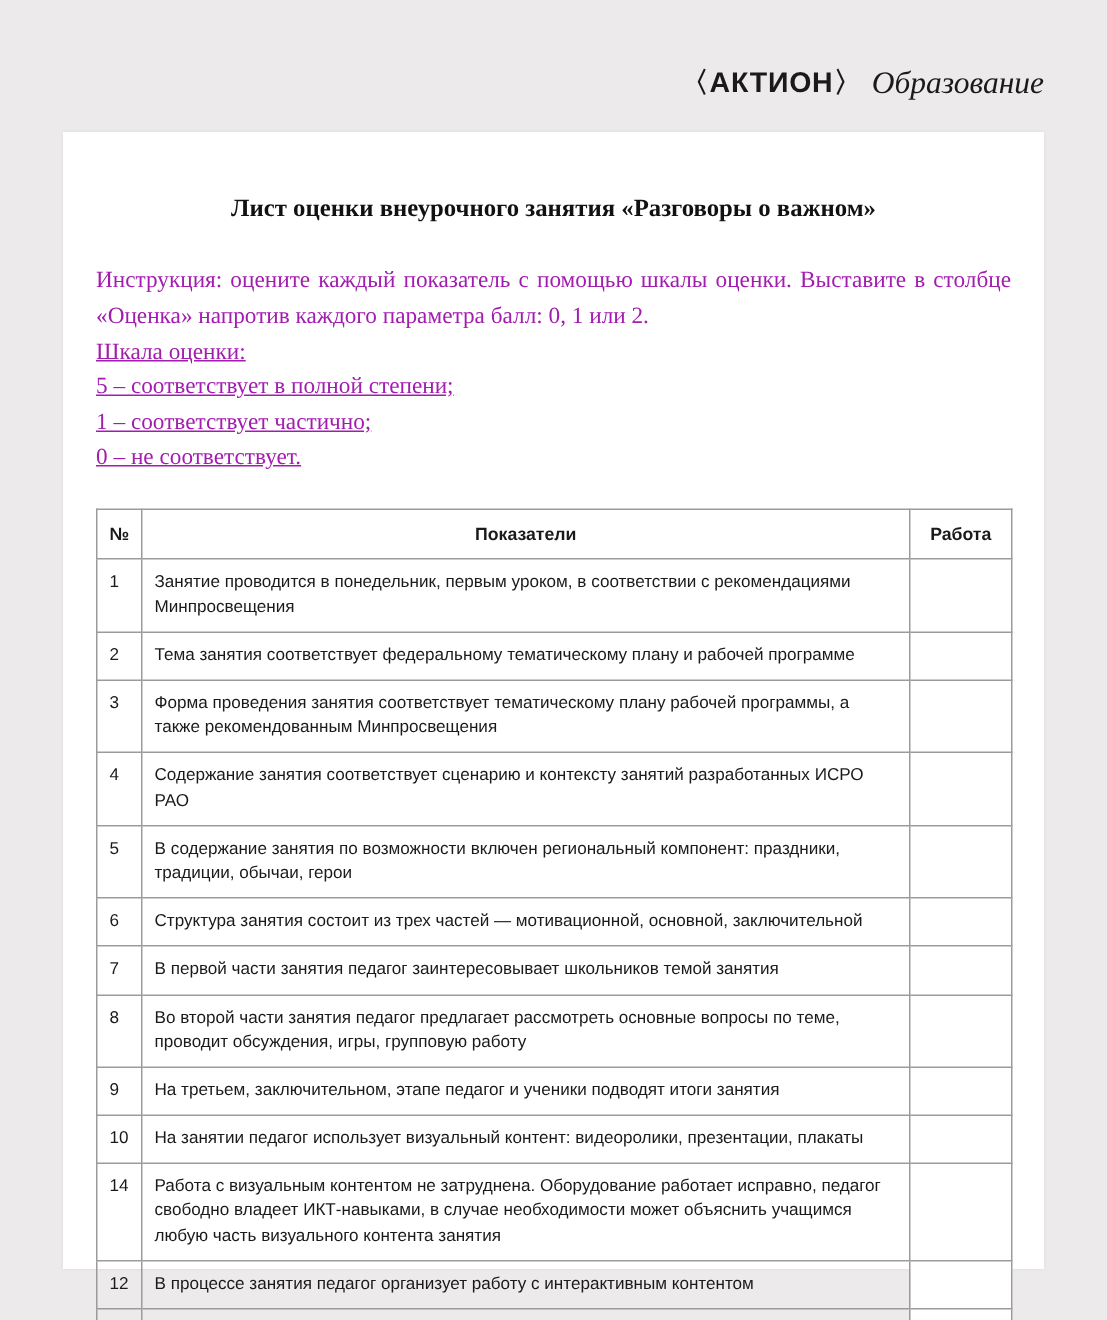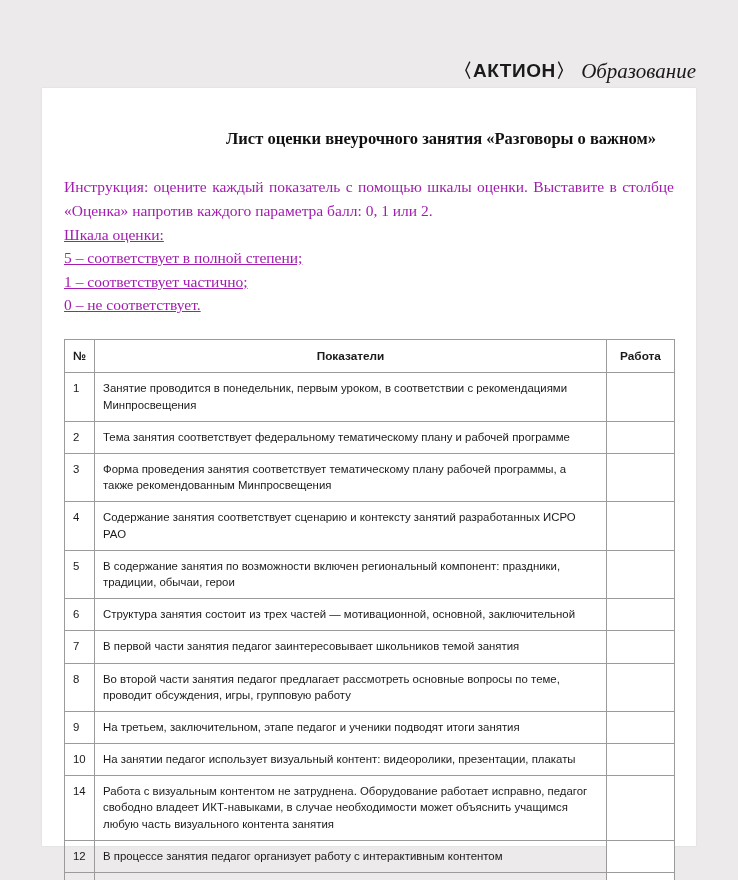--- a/index.html
+++ b/index.html
@@ -21,21 +21,20 @@
   }
   
   .brand-bar {
     position: absolute;
     top: 42px;
     right: 42px;
     display: flex;
     align-items: center;
     gap: 6px;
     white-space: nowrap;
-    margin-top: 16px;
   }
   .brand-logo {
     font-family: "Liberation Sans", sans-serif;
     font-weight: bold;
     font-size: 19px;
     color: #1a1a1a;
     letter-spacing: 0.5px;
   }
   .brand-word {
     font-family: "Liberation Serif", serif;
@@ -48,21 +47,21 @@
     position: absolute;
     left: 42px;
     top: 88px;
     width: 654px;
     height: 758px;
     background: #ffffff;
     box-shadow: 0 0 2px rgba(0,0,0,0.08);
   }
   .doc-title {
     margin: 40px 40px 12px 40px;
-    text-align: right;
+    text-align: center;
     font-family: "Liberation Serif", serif;
     font-weight: bold;
     font-size: 16.5px;
     color: #111;
     line-height: 1.3;
   }
   .instructions {
     margin: 26px 22px 0 22px;
     font-family: "Liberation Serif", serif;
     font-size: 15.5px;

